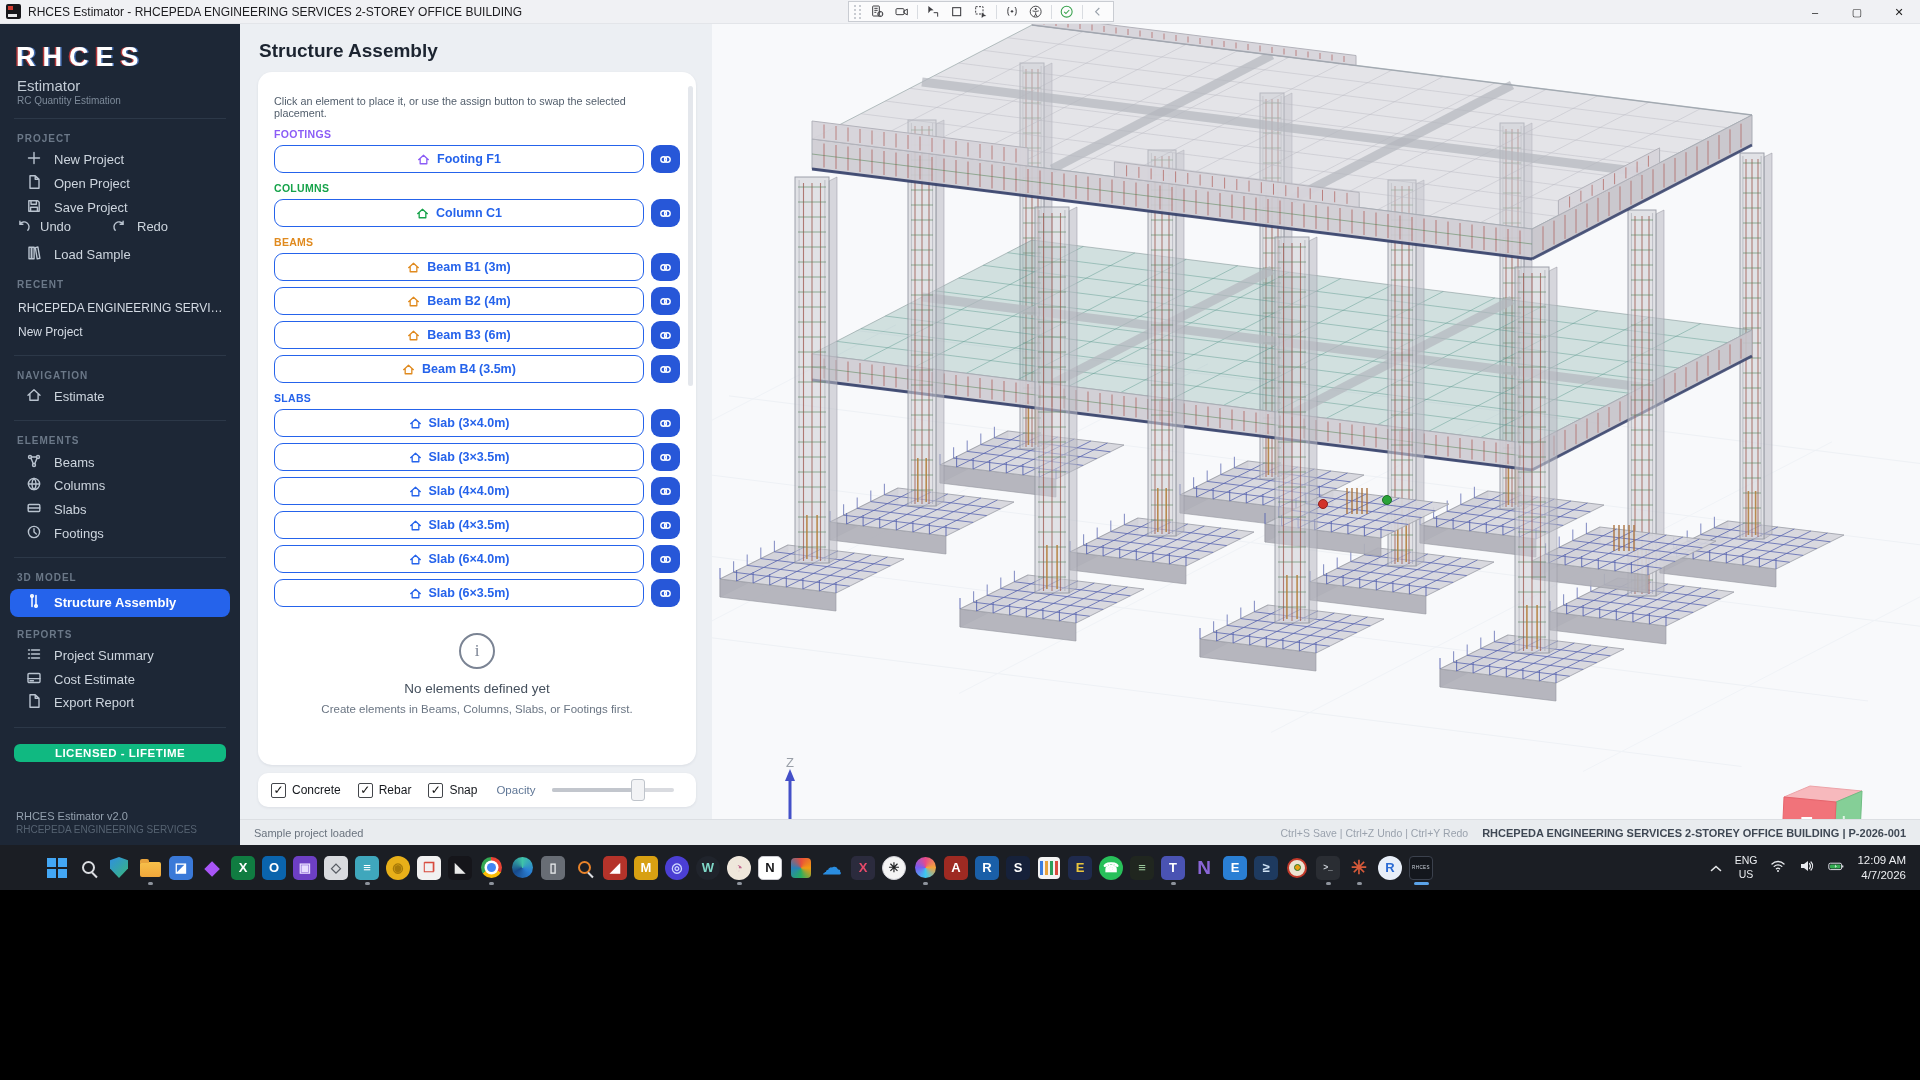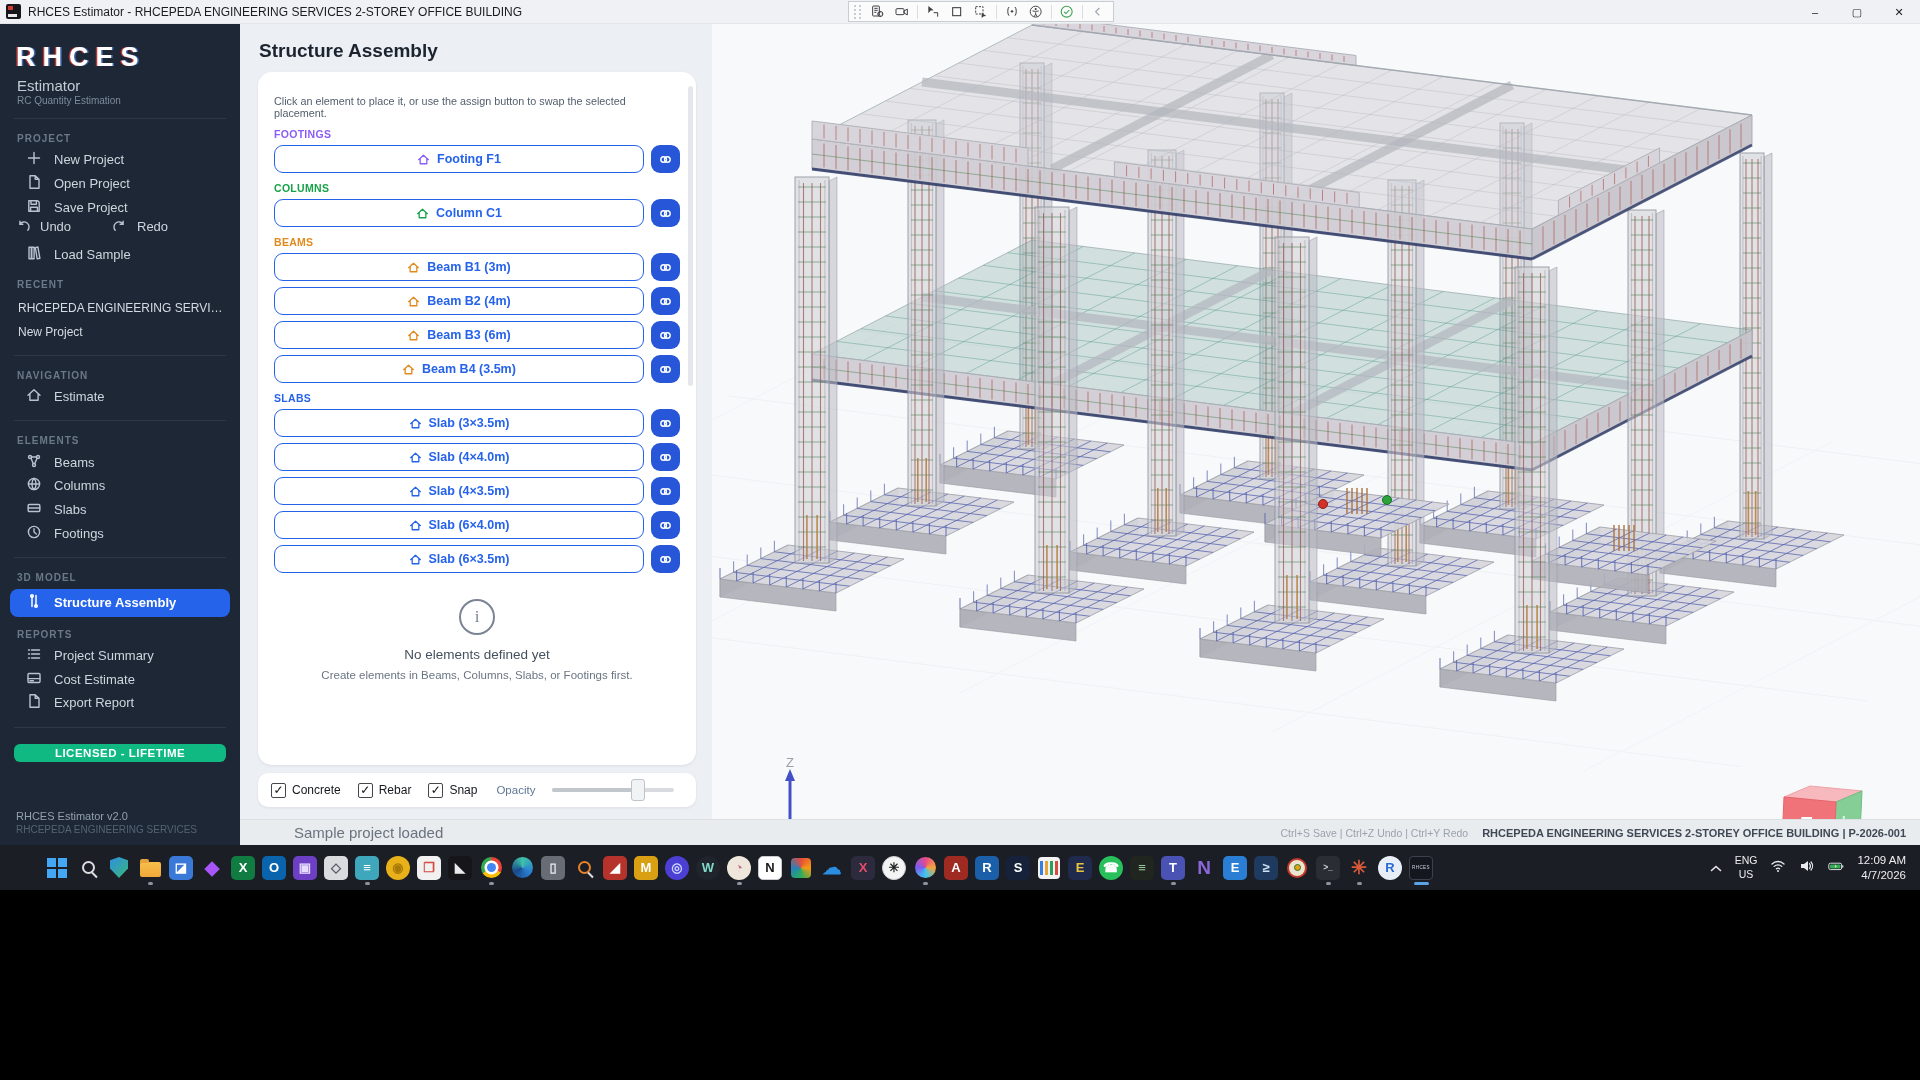--- a/index.html
+++ b/index.html
@@ -99,21 +99,21 @@
   .slider .thumb { position:absolute; left:calc(70% - 7px); top:-9px; width:14px; height:22px;
                    background:#f2f3f5; border:1px solid #bfc4cb; border-radius:3px; }
 
   
   .viewport { flex:1; background:#f8f9fb; position:relative; min-width:0; }
   .viewport svg { display:block; width:100%; height:100%; }
 
   
   .statusbar { height:26px; flex:0 0 26px; background:#e9ecef; border-top:1px solid #dcdfe3;
                display:flex; align-items:center; padding:0 14px; }
-  .st-left { font-size:15px; color:#6a737e;margin-left:40px; }
+  .st-left { font-size:11px; color:#6a737e; }
   .st-right { margin-left:auto; display:flex; align-items:center; gap:14px; }
   .st-keys { font-size:10.5px; color:#9aa2ad; }
   .st-proj { font-size:11px; font-weight:bold; color:#3f4854; }
 
   
   .taskbar { height:45px; flex:0 0 45px; background:#1b1e24; position:relative; display:flex; align-items:center; }
   .tb-icons { display:flex; align-items:center; gap:5px; margin-left:44px; }
   .tb-slot { width:26px; height:34px; display:flex; flex-direction:column; align-items:center;
              justify-content:center; position:relative; }
   .tb-ic { width:24px; height:24px; border-radius:5px; display:flex; align-items:center;
@@ -462,20 +462,34 @@
                     <span>Beam B4 (3.5m)</span>
                   </button>
                   <button class="assign-btn">
                     <svg viewBox="0 0 16 16">
                       <circle cx="6" cy="8" r="3"></circle>
                       <circle cx="10" cy="8" r="3"></circle>
                     </svg>
                   </button>
                 </div>
                 <div class="cat-label" style="color:#2563eb">SLABS</div>
+                <div class="lib-row">
+                  <button class="lib-btn">
+                    <svg viewBox="0 0 16 16" stroke="#2563eb">
+                      <path d="M2 8.2L8 2.8l6 5.4M3.9 7v6.2h8.2V7"></path>
+                    </svg>
+                    <span>Slab (3×4.0m)</span>
+                  </button>
+                  <button class="assign-btn">
+                    <svg viewBox="0 0 16 16">
+                      <circle cx="6" cy="8" r="3"></circle>
+                      <circle cx="10" cy="8" r="3"></circle>
+                    </svg>
+                  </button>
+                </div>
                 <div class="lib-row">
                   <button class="lib-btn">
                     <svg viewBox="0 0 16 16" stroke="#2563eb">
                       <path d="M2 8.2L8 2.8l6 5.4M3.9 7v6.2h8.2V7"></path>
                     </svg>
                     <span>Slab (3×3.5m)</span>
                   </button>
                   <button class="assign-btn">
                     <svg viewBox="0 0 16 16">
                       <circle cx="6" cy="8" r="3"></circle>

